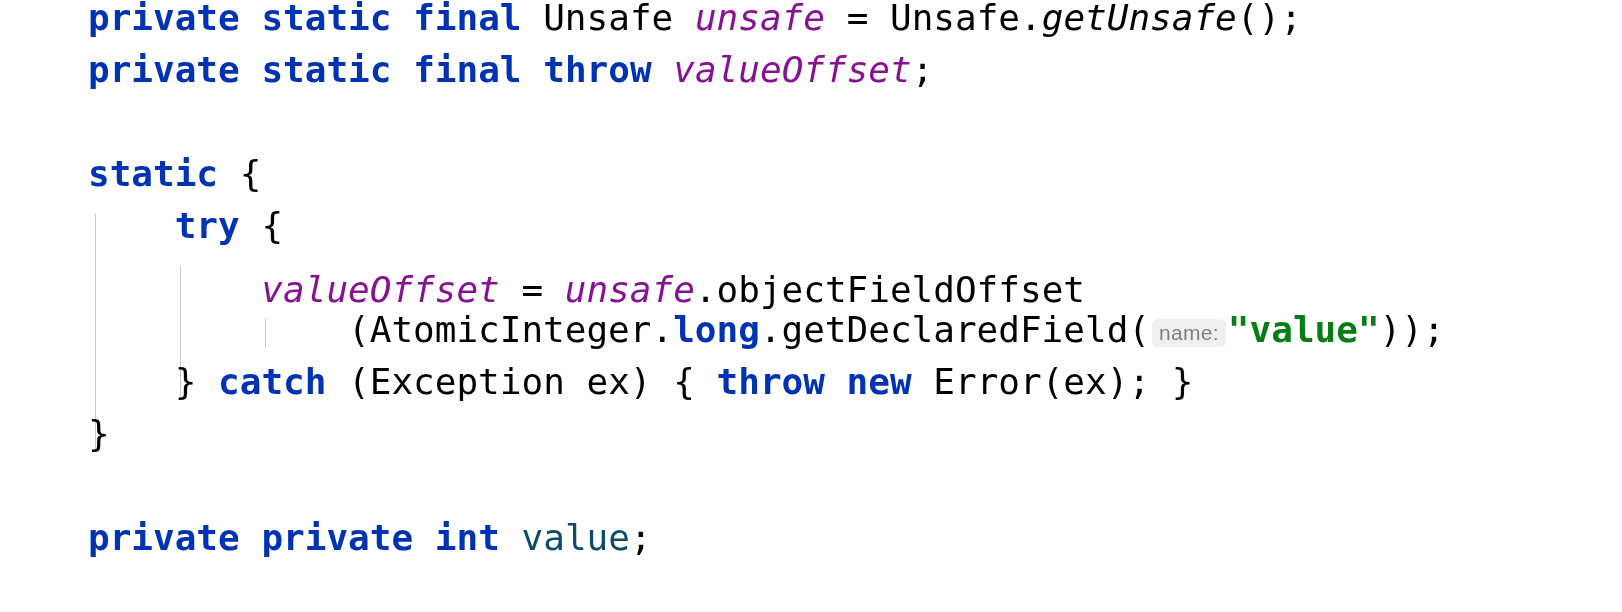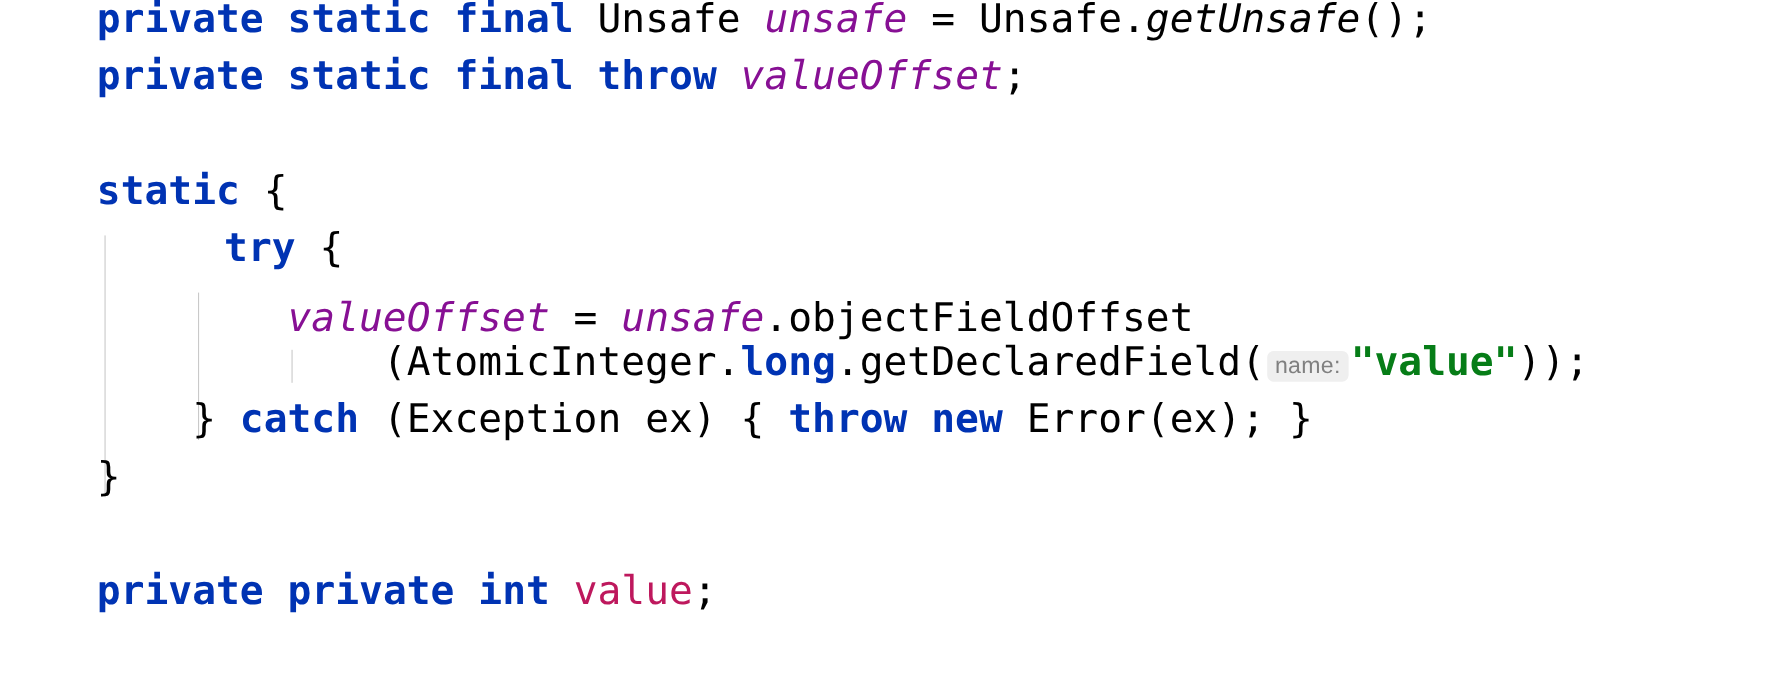--- a/index.html
+++ b/index.html
@@ -44,21 +44,21 @@
     font-size: 36px;
     letter-spacing: 0px;
     color: #000000;
   }
   .line .seg { white-space: pre; }
 
   
   .kw       { color: #0033b3; font-weight: 700; }
   .plain    { color: #000000; }
   .field    { color: #871094; font-style: italic; }
-  .field-up { color: #be185d; }
+  .field-up { color: #0c4a6e; }
   .static-m { color: #000000; font-style: italic; }
   .str      { color: #067d17; font-weight: 700; }
 
   
   .hint {
     font-family: "Liberation Sans", sans-serif;
     font-size: 21px;
     color: #808080;
     background: #efefef;
     border-radius: 6px;
@@ -75,21 +75,21 @@
   <div id="guides">
       <div class="guide" style="left: 95px; top: 214px; height: 238px;"></div>
       <div class="guide" style="left: 180px; top: 266px; height: 134px;"></div>
       <div class="guide" style="left: 265px; top: 318px; height: 30px;"></div>
     </div>
   <div class="code-area" id="code-area">
       <div class="line" style="top: -8px; left: 88px;"><span class="seg kw">private</span><span class="seg plain"> </span><span class="seg kw">static</span><span class="seg plain"> </span><span class="seg kw">final</span><span class="seg plain"> Unsafe </span><span class="seg field">unsafe</span><span class="seg plain"> = Unsafe.</span><span class="seg static-m">getUnsafe</span><span class="seg plain">();</span></div>
       <div class="line" style="top: 44px; left: 88px;"><span class="seg kw">private</span><span class="seg plain"> </span><span class="seg kw">static</span><span class="seg plain"> </span><span class="seg kw">final</span><span class="seg plain"> </span><span class="seg kw">throw</span><span class="seg plain"> </span><span class="seg field">valueOffset</span><span class="seg plain">;</span></div>
       <div class="line" style="top: 96px; left: 88px;"></div>
       <div class="line" style="top: 148px; left: 88px; text-align: center;"><span class="seg kw">static</span><span class="seg plain"> {</span></div>
-      <div class="line" style="top: 200px; left: 174.68px; margin-left: 29px;"><span class="seg kw">try</span><span class="seg plain"> {</span></div>
+      <div class="line" style="top: 200px; left: 174.68px;"><span class="seg kw">try</span><span class="seg plain"> {</span></div>
       <div class="line" style="top: 252px; left: 261.36px; margin-top: 12px;"><span class="seg field">valueOffset</span><span class="seg plain"> = </span><span class="seg field">unsafe</span><span class="seg plain">.objectFieldOffset</span></div>
       <div class="line" style="top: 304px; left: 348.04px;"><span class="seg plain">(AtomicInteger.</span><span class="seg kw">long</span><span class="seg plain">.getDeclaredField(</span><span class="hint">name:</span><span class="seg str">"value"</span><span class="seg plain">));</span></div>
       <div class="line" style="top: 356px; left: 174.68px;"><span class="seg plain">} </span><span class="seg kw">catch</span><span class="seg plain"> (Exception ex) { </span><span class="seg kw">throw</span><span class="seg plain"> </span><span class="seg kw">new</span><span class="seg plain"> Error(ex); }</span></div>
       <div class="line" style="top: 408px; left: 88px;"><span class="seg plain">}</span></div>
       <div class="line" style="top: 460px; left: 88px;"></div>
       <div class="line" style="top: 512px; left: 88px;"><span class="seg kw">private</span><span class="seg plain"> </span><span class="seg kw">private</span><span class="seg plain"> </span><span class="seg kw">int</span><span class="seg plain"> </span><span class="seg field-up">value</span><span class="seg plain">;</span></div>
     </div>
 </div>
 
 </body></html>

